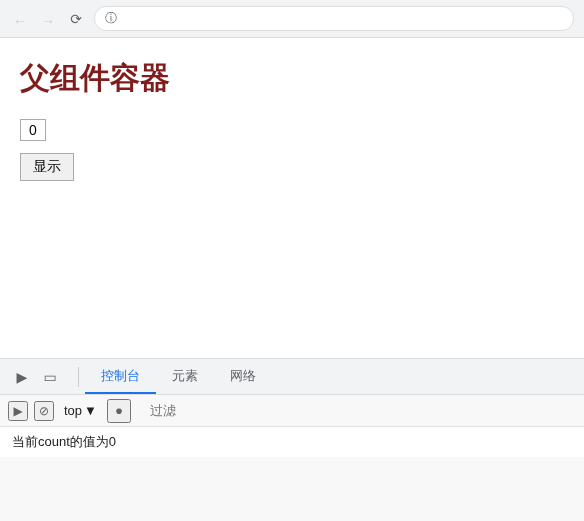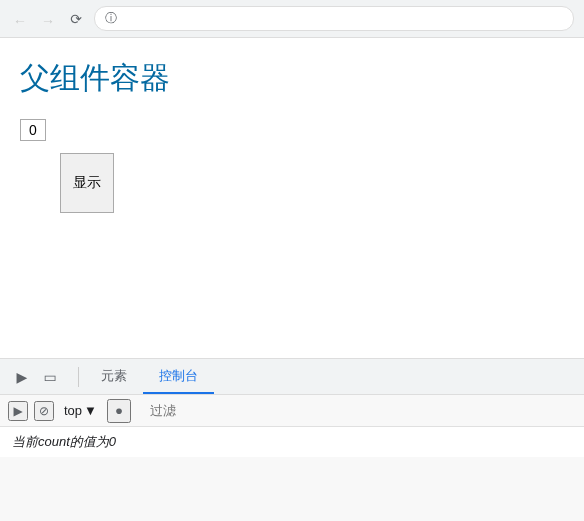--- a/index.html
+++ b/index.html
@@ -46,40 +46,39 @@
     .lock-icon { color: #5f6368; font-size: 12px; }
 
     
     .page-content {
       background: #fff;
       padding: 20px 20px;
       height: 320px;
     }
     .page-title {
       font-size: 30px;
-      font-weight: normal;
-      color: #0369a1;
+      font-weight: bold;
+      color: #7f1d1d;
       margin-bottom: 20px;
     }
     .count-display {
       border: 1px solid #aaa;
       display: inline-block;
       padding: 2px 8px;
       font-size: 14px;
       margin-bottom: 12px;
       background: #fff;
     }
     .show-btn {
       display: block;
       border: 1px solid #aaa;
       background: #f0f0f0;
-      padding: 20px 12px;
-      font-size: 14px;
-      cursor: pointer;
-      margin-left: 40px;
+      padding: 4px 12px;
+      font-size: 14px;
+      cursor: pointer;
     }
 
     
     .devtools {
       border-top: 1px solid #ddd;
       background: #f8f8f8;
       height: 190px;
     }
     .devtools-toolbar {
       display: flex;
@@ -180,21 +179,20 @@
     .console-output {
       padding: 6px 12px;
       font-size: 13px;
       color: #202124;
       background: #fff;
     }
     .console-line {
       display: flex;
       align-items: flex-end;
       gap: 4px;
-      font-style: italic;
     }
   </style>
 </head>
 <body>
 
 <div class="browser-chrome">
   <div class="nav-bar">
     <button class="nav-btn disabled">←</button>
     <button class="nav-btn disabled">→</button>
     <button class="nav-btn">⟳</button>
@@ -212,25 +210,28 @@
 </div>
 
 <div class="devtools">
 
   <div class="devtools-toolbar">
     <div class="devtools-icon-group">
       <button class="devtools-icon-btn">▶</button>
       <button class="devtools-icon-btn">▭</button>
     </div>
     <div class="divider-v"></div>
+    <div class="devtools-tab active">
+      <span>控制台</span>
+    </div>
     <div class="devtools-tab">
       <span>元素</span>
     </div>
-    <div class="devtools-tab active">
-      <span>控制台</span>
+    <div class="devtools-tab">
+      <span>网络</span>
     </div>
   </div>
 
   <div class="devtools-secondary-bar">
     <button class="secondary-icon">▶</button>
     <button class="secondary-icon">⊘</button>
     <button class="top-selector">
       <span>top</span>
       <span>▼</span>
     </button>

